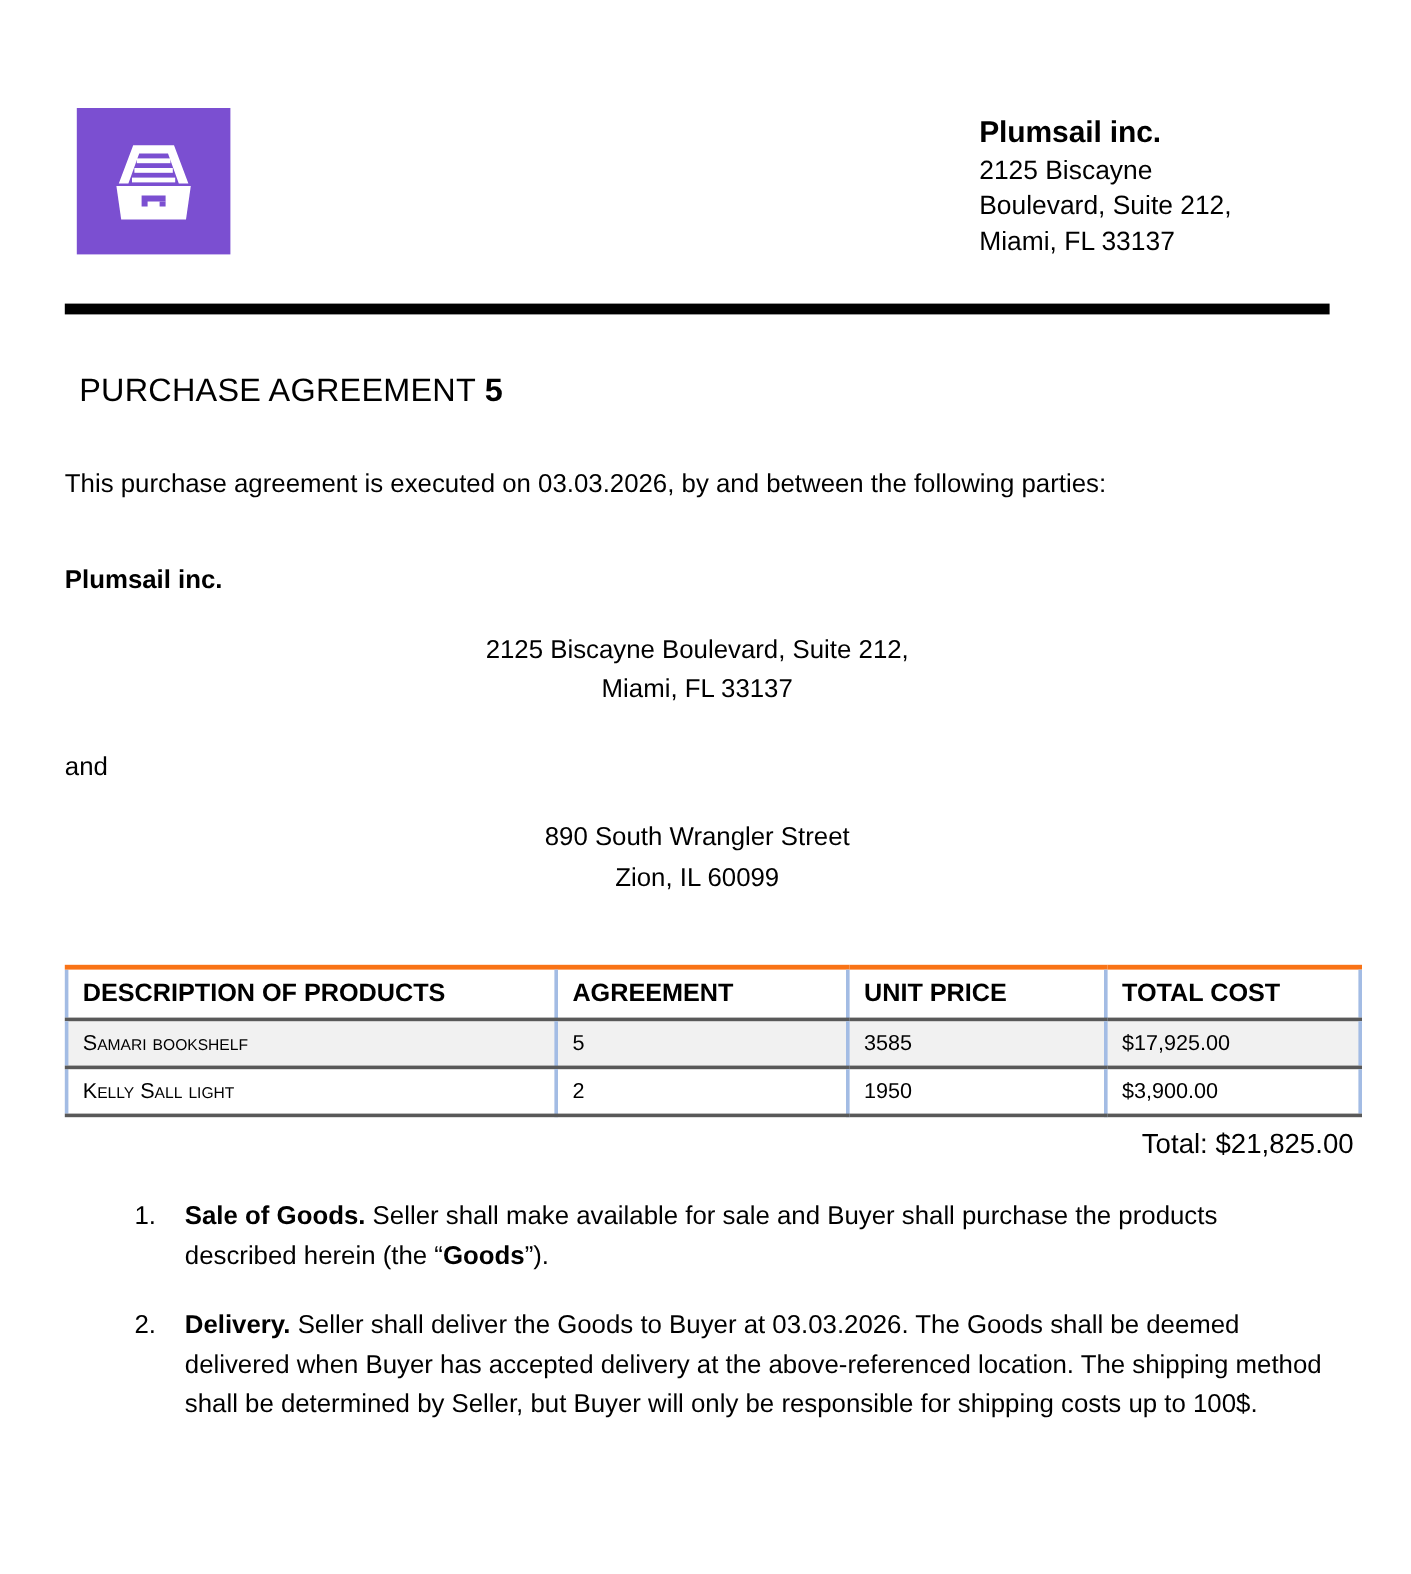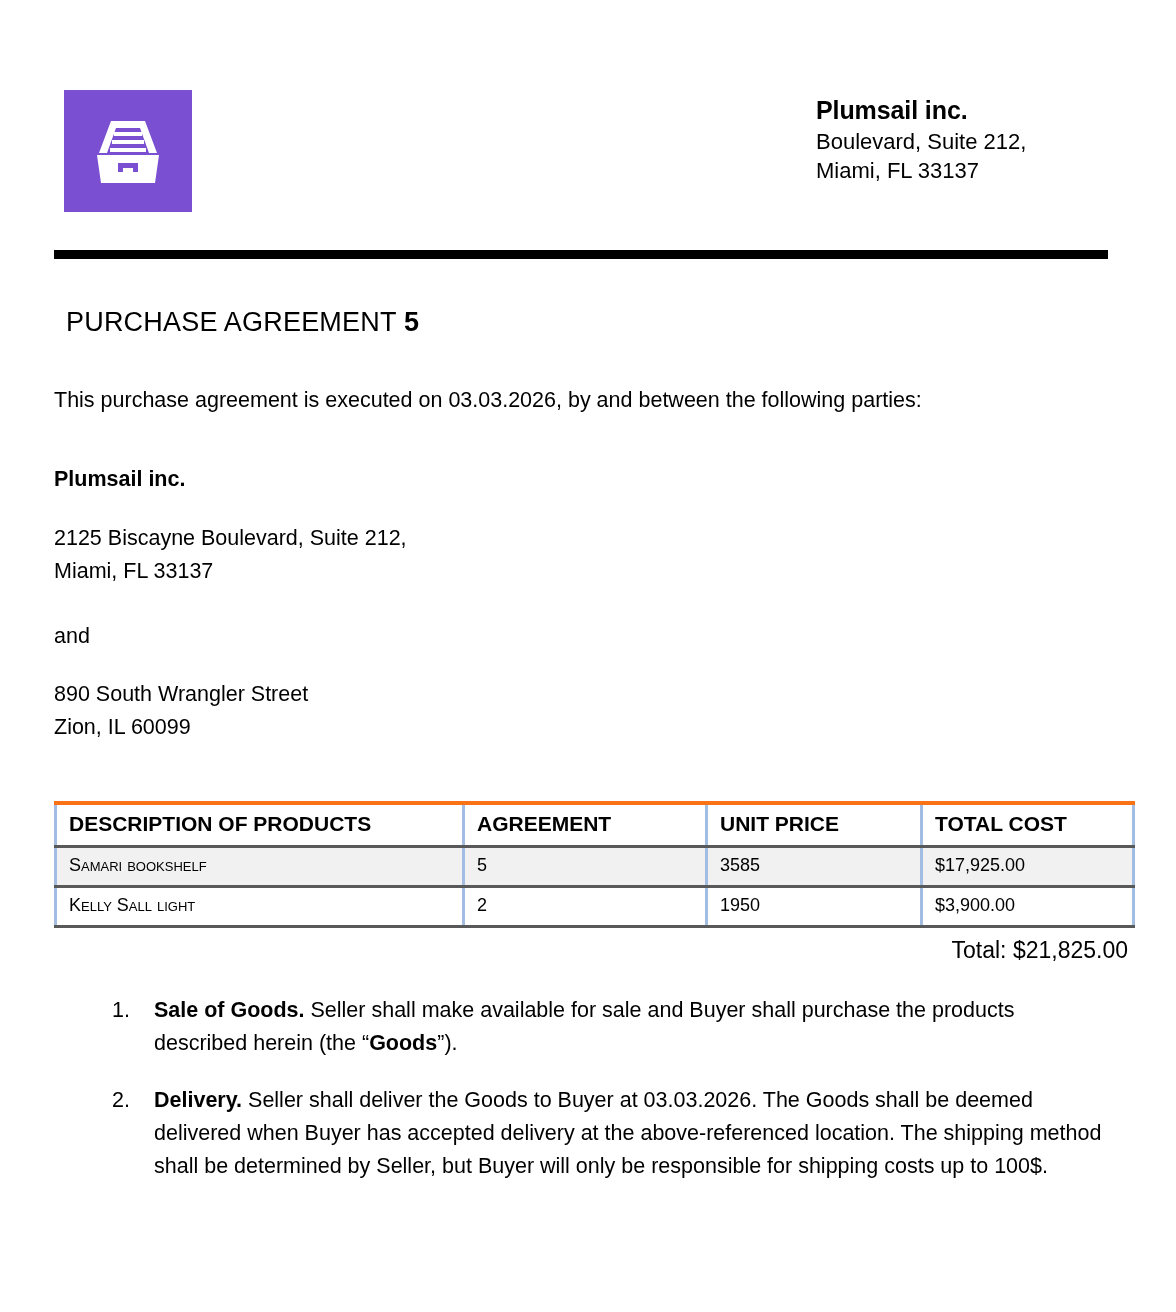--- a/index.html
+++ b/index.html
@@ -90,20 +90,21 @@
   .party-name {
     font-size: 21.5px;
     font-weight: bold;
     margin: 47px 0 0 0;
     line-height: 1.5;
   }
   .party-addr {
     font-size: 21.5px;
     line-height: 1.56;
     margin: 26px 0 0 0;
+    text-align: center;
   }
   .conj {
     font-size: 21.5px;
     margin: 31px 0 0 0;
     line-height: 1.5;
   }
 
   
   .products-wrap { margin: 56px 0 0 0; }
 
@@ -195,20 +196,21 @@
 
           <path d="M8 40 L70 40 L66 68 L12 68 Z" fill="#ffffff"></path>
           <path d="M29 48 L49 48 L49 53 L34 53 L34 57 L29 57 Z" fill="#7b4fd1"></path>
           <path d="M44 53 L49 53 L49 57 L44 57 Z" fill="#7b4fd1"></path>
         </svg>
       </span>
     </div>
 
     <div class="company-block">
       <div class="company-name">Plumsail inc.</div>
+      <div class="company-addr-line">2125 Biscayne</div>
       <div class="company-addr-line">Boulevard, Suite 212,</div>
       <div class="company-addr-line">Miami, FL 33137</div>
     </div>
   </div>
 
   <div class="rule-black"></div>
 
   <div class="doc-body">
 
     <h1 class="doc-title"><span>PURCHASE AGREEMENT </span><b>5</b></h1>

